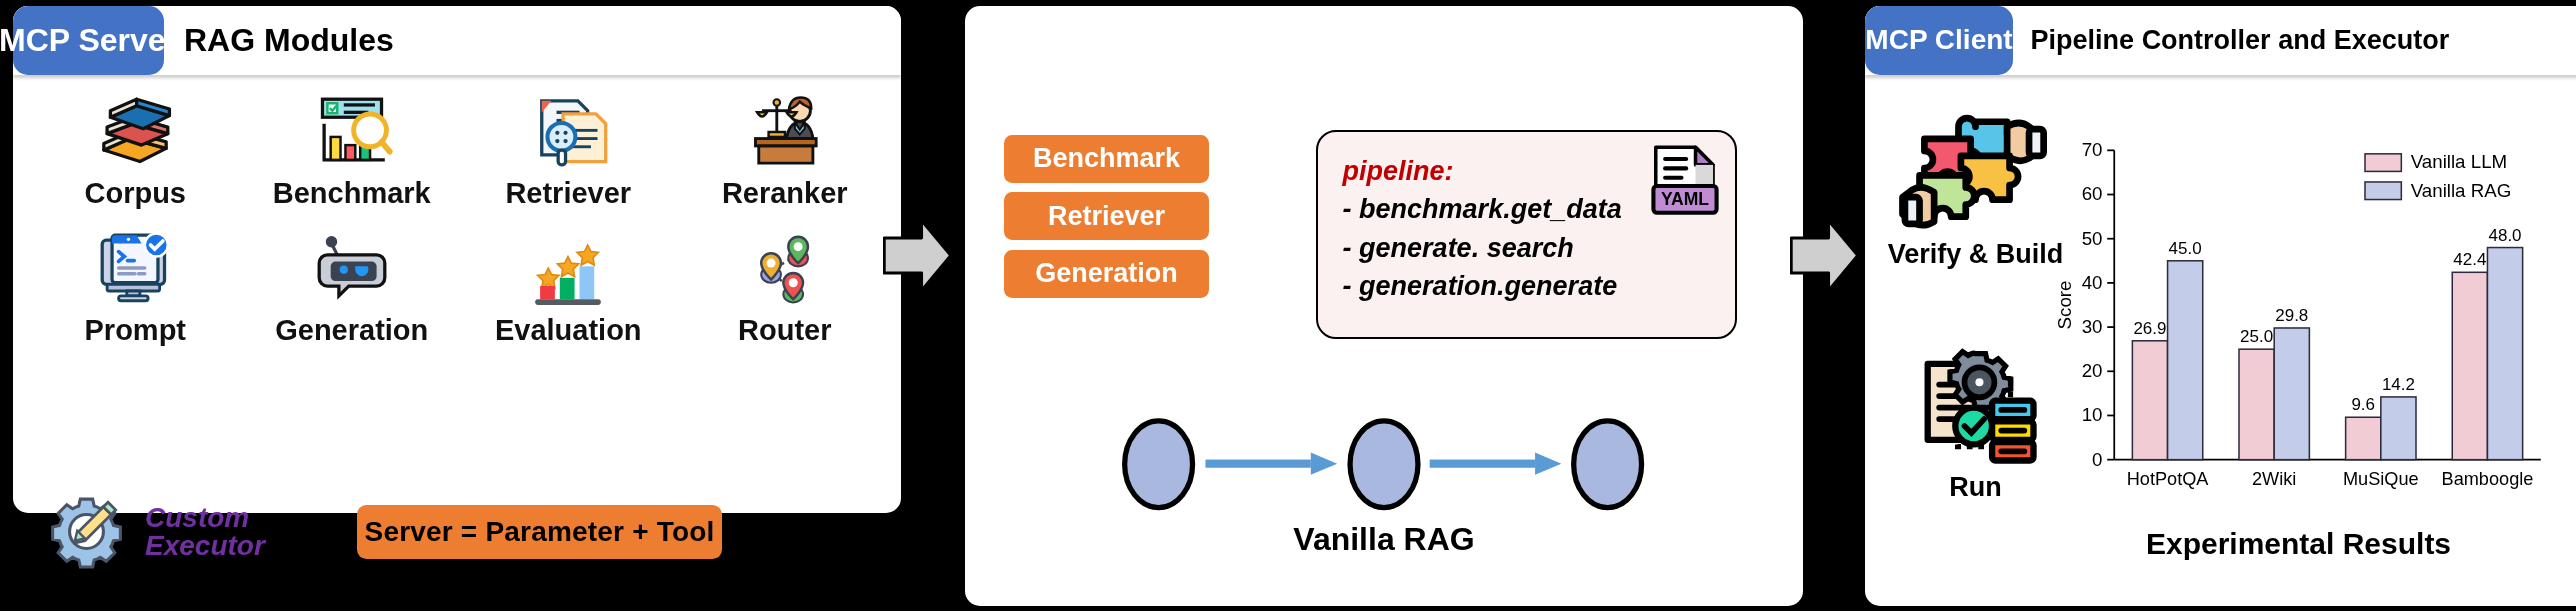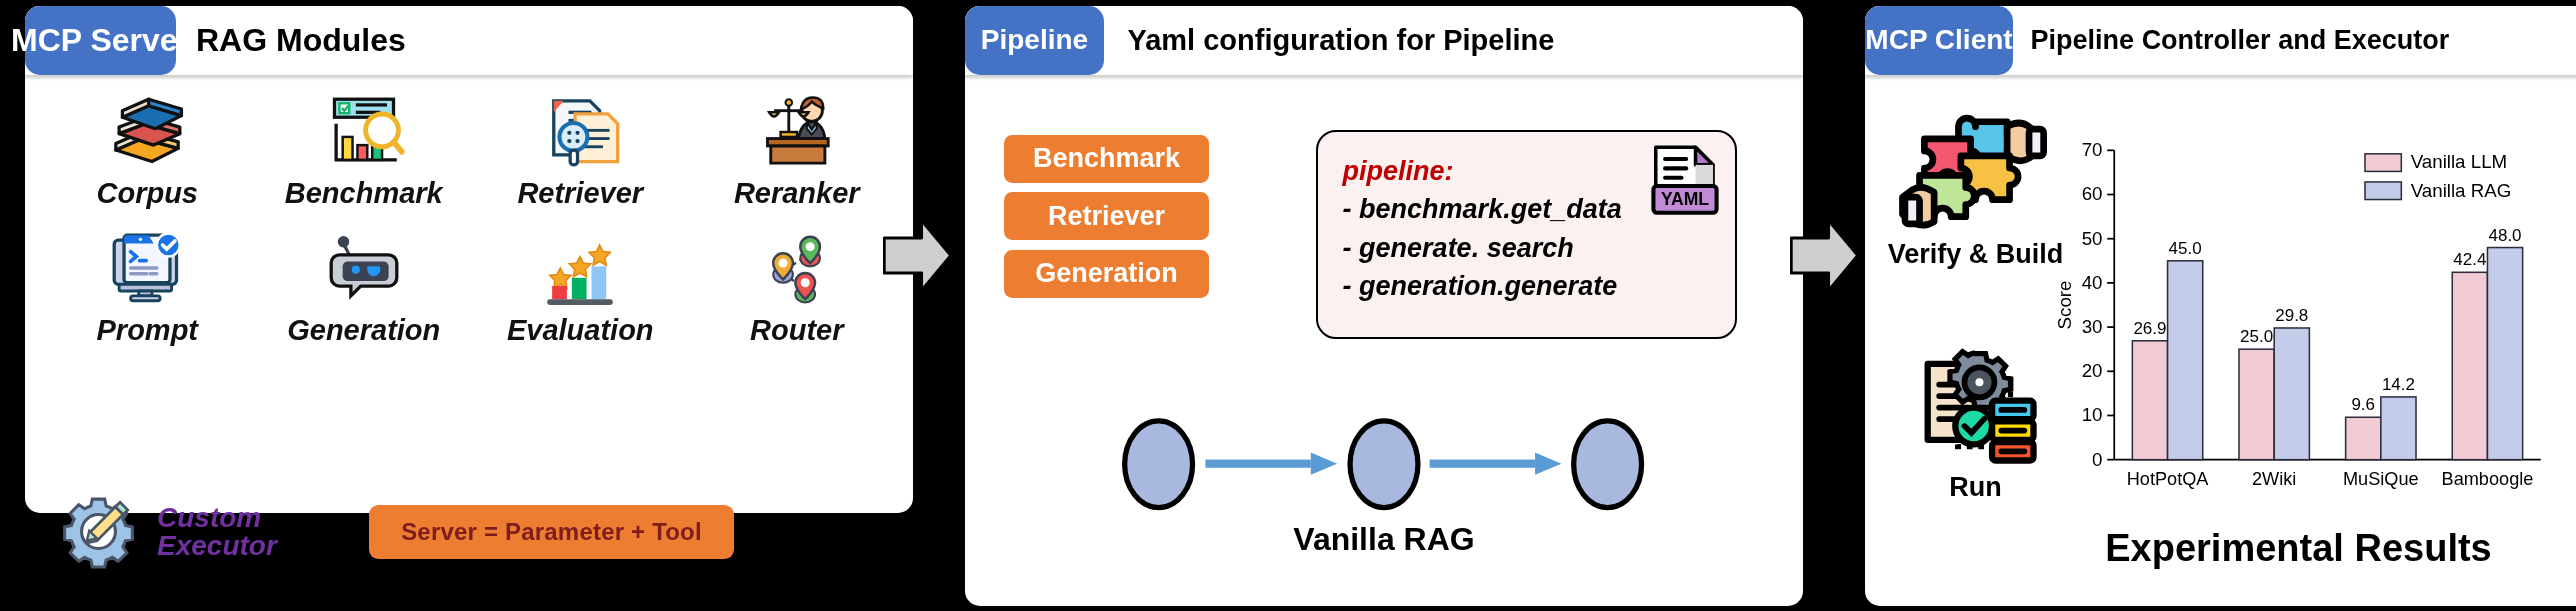--- a/index.html
+++ b/index.html
@@ -1,21 +1,21 @@
 <!DOCTYPE html>
 <html style="font-size:9.4px"><head>
 <meta charset="utf-8">
 <style>
   html,body{margin:0;padding:0;background:#000;}
   body{width:2576px;height:612px;font-family:"Liberation Sans",sans-serif;overflow:hidden;}
   .stage{position:relative;width:2576px;height:612px;background:#000;}
 
   
   .panel{position:absolute;background:#fff;border-radius:15px;box-shadow:0 3.5px 8.2px rgba(0,0,0,.35);}
-  #panel-server{left:25px;top:5.9px;width:888px;height:507px;}
+  #panel-server{left:13px;top:5.9px;width:888px;height:507px;}
   #panel-pipeline{left:965px;top:5.9px;width:838px;height:600px;}
   #panel-client{left:1865px;top:5.9px;width:703px;height:600px;padding-left:24px;}
 
   
   .hdr{position:absolute;left:0;top:0;height:69px;width:100%;
        background:#fff;border-radius:15px 15px 0 0;display:flex;align-items:center;
        box-shadow:0 2.3px 3.5px rgba(0,0,0,.20);z-index:4;}
   .hdr-tag{display:flex;align-items:center;justify-content:center;height:100%;
      background:#4472c4;color:#fff;border-radius:15px;font-weight:bold;white-space:nowrap;}
   .hdr-title{font-weight:bold;color:#000;white-space:nowrap;}
@@ -23,30 +23,30 @@
   #panel-server .hdr-tag{width:151px;font-size:32px;}
   #panel-server .hdr-title{font-size:32px;margin-left:20px;}
   #panel-pipeline .hdr-tag{width:139px;font-size:28px;}
   #panel-pipeline .hdr-title{font-size:29px;margin-left:23.4px;}
   #panel-client .hdr-tag{width:148px;font-size:28px;}
   #panel-client .hdr-title{font-size:27px;margin-left:17.6px;}
 
   
   .mod-grid{position:absolute;left:14px;top:82px;width:866px;
      display:grid;grid-template-columns:repeat(4,1fr);row-gap:3.5px;}
-  .mod{display:flex;flex-direction:column;align-items:center;justify-content:flex-start;height:133px;font-style:italic;}
+  .mod{display:flex;flex-direction:column;align-items:center;justify-content:flex-start;height:133px;}
   .mod .glyph{height:88px;display:flex;align-items:center;justify-content:center;}
   .mod .mlabel{font-size:29px;font-weight:bold;color:#111;margin-top:1.2px;}
 
   
   .custom-row{position:absolute;left:35px;top:487px;display:flex;align-items:center;gap:20px;}
   .custom-txt{color:#7030a0;font-style:italic;font-weight:bold;font-size:28px;line-height:1.02;}
   .srv-btn{position:absolute;left:344px;top:499px;width:365px;height:54px;background:#ed7d31;
      border-radius:9.4px;display:flex;align-items:center;justify-content:center;
-     color:#7f1d1d;font-weight:bold;font-size:24px;letter-spacing:0.2px;}
+     color:#000000;font-weight:bold;font-size:28px;letter-spacing:0.2px;}
 
   
   .big-arrow{position:absolute;width:69px;height:77px;}
   #arrow-1{left:883px;top:217px;}
   #arrow-2{left:1790px;top:217px;}
 
   
   .stage-btns{position:absolute;left:39px;top:129px;display:flex;flex-direction:column;gap:9.4px;}
   .stage-btn{width:205px;height:48px;background:#ed7d31;border-radius:8.2px;display:flex;
      align-items:center;justify-content:center;color:#fff;font-weight:bold;font-size:27px;}
@@ -61,21 +61,21 @@
   .vanilla-cap{position:absolute;left:0;top:515px;width:838px;text-align:center;
      font-size:32px;font-weight:bold;color:#000;}
 
   
   .vb-block{position:absolute;left:14px;top:89px;width:193px;text-align:center;}
   .vb-block .cap{font-size:27px;font-weight:bold;color:#000;margin-top:-3.5px;}
   .run-block{position:absolute;left:14px;top:328px;width:193px;text-align:center;}
   .run-block .cap{font-size:27px;font-weight:bold;color:#000;margin-top:-2.3px;}
   .chart-wrap{position:absolute;left:193px;top:88px;width:498px;height:422px;}
   .exp-cap{position:absolute;left:176px;top:521px;width:515px;text-align:center;
-      font-size:38px;font-weight:bold;color:#000;}
+      font-size:30px;font-weight:bold;color:#000;}
 
   text{font-family:"Liberation Sans",sans-serif;}
 </style>
 </head>
 <body>
 
 <div class="stage">
 
   <div class="panel" id="panel-server">
     <div class="hdr">
@@ -266,24 +266,20 @@
     <div class="srv-btn">Server = Parameter + Tool</div>
   </div>
 
   <div class="big-arrow" id="arrow-1">
     <svg width="69" height="77" viewBox="0 0 118 132">
       <path d="M2 36 H66 V6 L116 66 L66 126 V96 H2 Z" fill="#cfcfcf" stroke="#000" stroke-width="5" stroke-linejoin="round"></path>
     </svg>
   </div>
 
   <div class="panel" id="panel-pipeline">
-    <div class="hdr">
-      <div class="hdr-tag">Pipeline</div>
-      <div class="hdr-title">Yaml configuration for Pipeline</div>
-    </div>
 
     <div class="stage-btns">
       <div class="stage-btn">Benchmark</div>
       <div class="stage-btn">Retriever</div>
       <div class="stage-btn">Generation</div>
     </div>
 
     <div class="yaml-card">
       <div class="yaml-lines">
         <div class="k">pipeline:</div>

